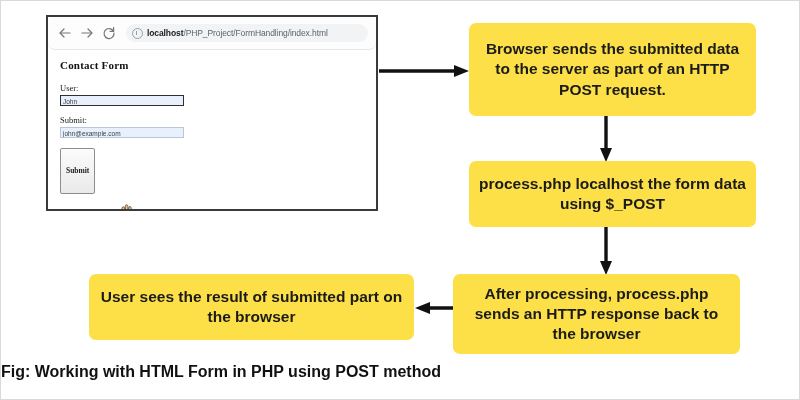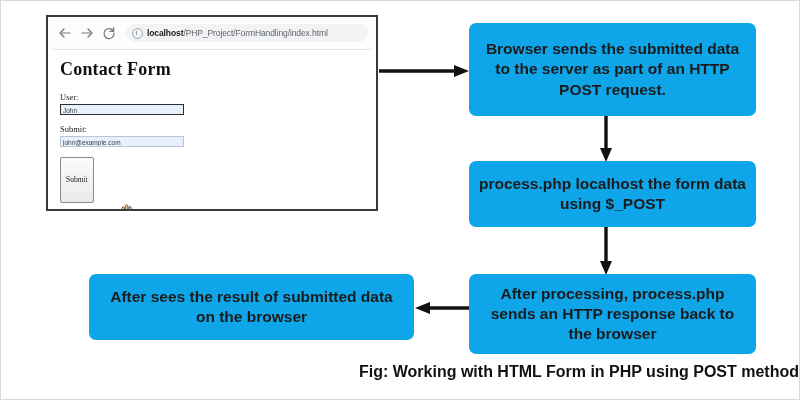--- a/index.html
+++ b/index.html
@@ -91,21 +91,21 @@
     letter-spacing: -0.1px;
   }
   #url-text .host { color: #202124; font-weight: bold; }
 
   #browser-content {
     padding: 9px 12px 0 12px;
   }
   #form-title {
     font-family: "Liberation Serif", serif;
     font-weight: bold;
-    font-size: 18px;
+    font-size: 11px;
     color: #111;
     margin: 0 0 12px 0;
     letter-spacing: 0.2px;
   }
   .field-label {
     font-family: "Liberation Serif", serif;
     font-size: 8.5px;
     color: #222;
     margin-bottom: 2px;
   }
@@ -129,34 +129,35 @@
     display: inline-block;
     border: 1px solid #8d8d8d;
     border-radius: 2px;
     background: linear-gradient(#fbfbfb, #eaeaea);
     font-family: "Liberation Serif", serif;
     font-size: 7.5px;
     color: #1a1a1a;
     padding: 18px 5px;
     margin-top: 1px;
     line-height: 1;
+    font-weight: bold;
   }
   #hand-cursor {
     position: absolute;
     left: 68px;
     top: 186px;
     width: 18px;
     height: 20px;
   }
 
   
   .flow-box {
     position: absolute;
     box-sizing: border-box;
-    background: #0ea5e9;
+    background: #fde047;
     border-radius: 7px;
     display: flex;
     align-items: center;
     justify-content: center;
     text-align: center;
     font-family: "Liberation Sans", sans-serif;
     font-weight: bold;
     color: #1b1b1b;
     line-height: 1.30;
     padding: 4px 10px;
@@ -165,21 +166,21 @@
     left: 468px; top: 22px;
     width: 287px; height: 93px;
     font-size: 15.5px;
   }
   #box-process-receives {
     left: 468px; top: 160px;
     width: 287px; height: 66px;
     font-size: 15.5px;
   }
   #box-after-processing {
-    left: 468px; top: 273px;
+    left: 452px; top: 273px;
     width: 287px; height: 80px;
     font-size: 15.5px;
   }
   #box-user-sees {
     left: 88px; top: 273px;
     width: 325px; height: 66px;
     font-size: 15.5px;
   }
 
   
@@ -187,21 +188,21 @@
   #arrow-browser-to-box   { left: 378px; top: 60px;  width: 90px;  height: 20px; }
   #arrow-box1-to-box2     { left: 595px; top: 115px; width: 20px;  height: 46px; }
   #arrow-box2-to-box3     { left: 595px; top: 226px; width: 20px;  height: 48px; }
   #arrow-box3-to-box4     { left: 414px; top: 297px; width: 56px;  height: 20px; }
 
   
   #figure-caption {
     position: absolute;
     left: 0; right: 0;
     top: 362px;
-    text-align: right;
+    text-align: left;
     font-family: "Liberation Sans", sans-serif;
     font-weight: bold;
     font-size: 16px;
     color: #111;
   }
 </style>
 </head>
 <body>
 
 <div id="page">
@@ -280,17 +281,17 @@
   <span class="arrow" id="arrow-box3-to-box4">
     <svg width="56" height="20" viewBox="0 0 56 20">
       <line x1="56" y1="10" x2="13" y2="10" stroke="#111" stroke-width="3.4"></line>
       <polygon points="0,10 15,4 15,16" fill="#111"></polygon>
     </svg>
   </span>
 
   <div class="flow-box" id="box-browser-sends">Browser sends the submitted data to the server as part of an HTTP POST request.</div>
   <div class="flow-box" id="box-process-receives">process.php localhost the form data using $_POST</div>
   <div class="flow-box" id="box-after-processing">After processing, process.php sends an HTTP response back to the browser</div>
-  <div class="flow-box" id="box-user-sees">After sees the result of submitted data on the browser</div>
+  <div class="flow-box" id="box-user-sees">User sees the result of submitted part on the browser</div>
 
   <div id="figure-caption">Fig: Working with HTML Form in PHP using POST method</div>
 
 </div>
 
 </body></html>

